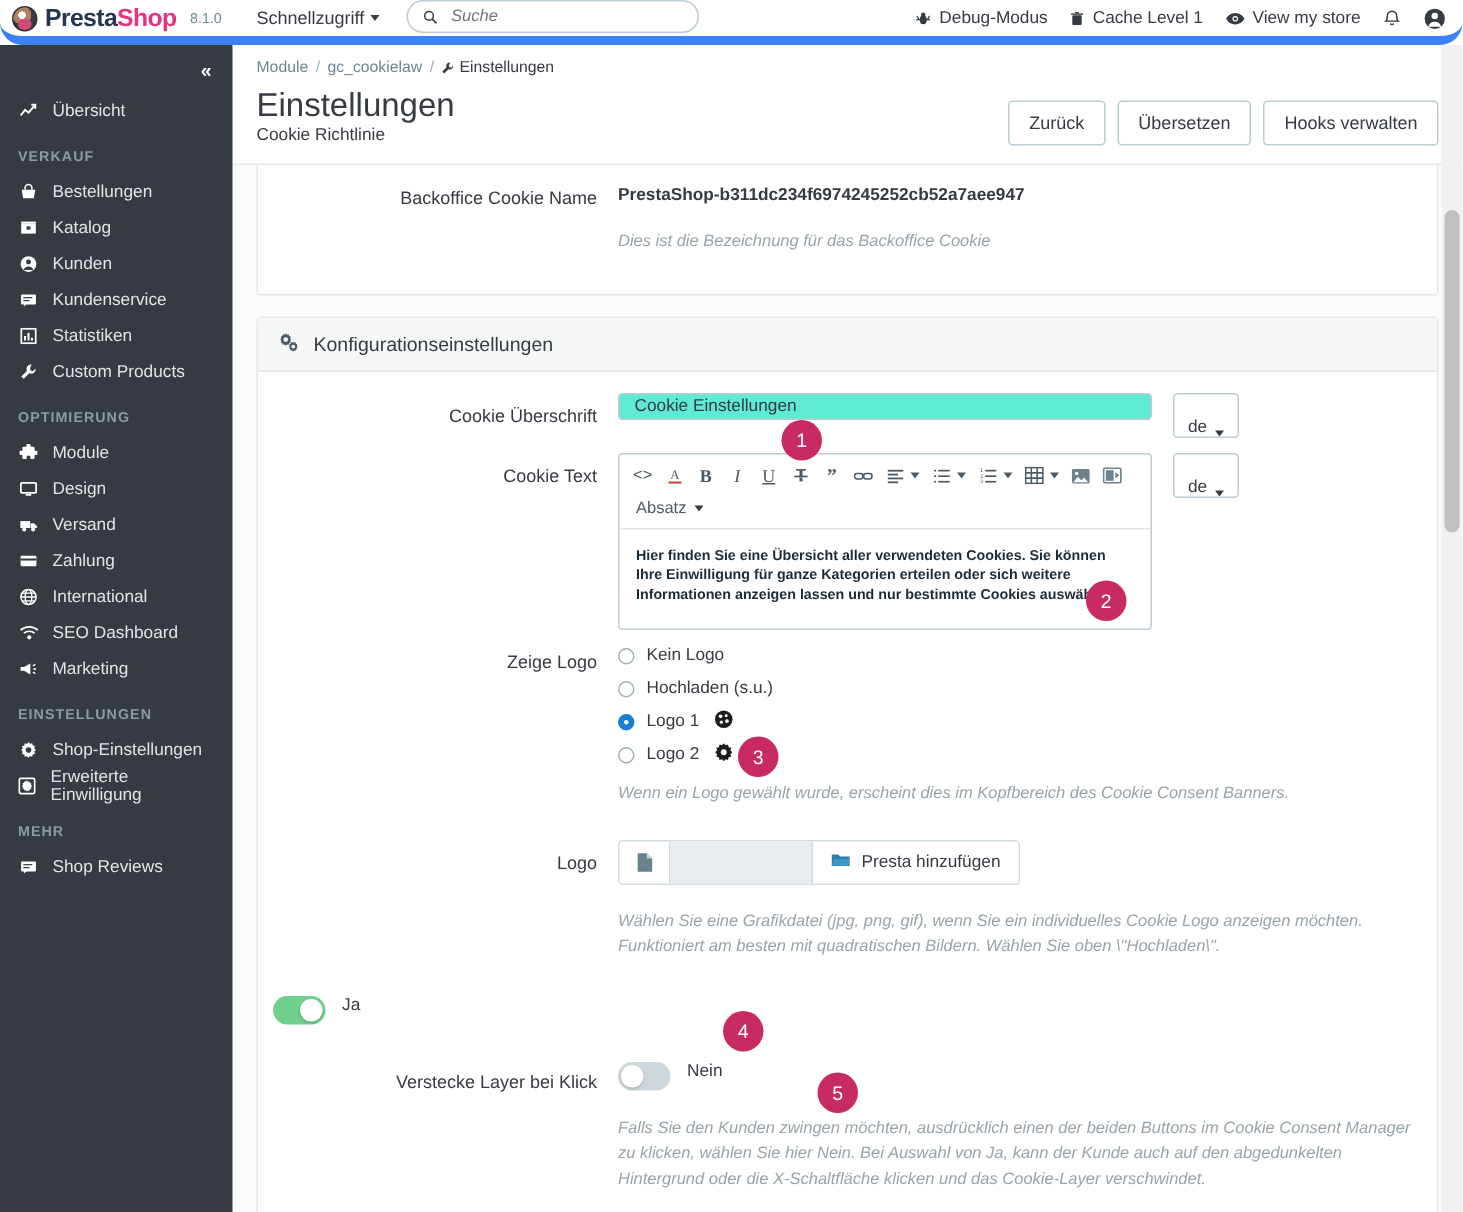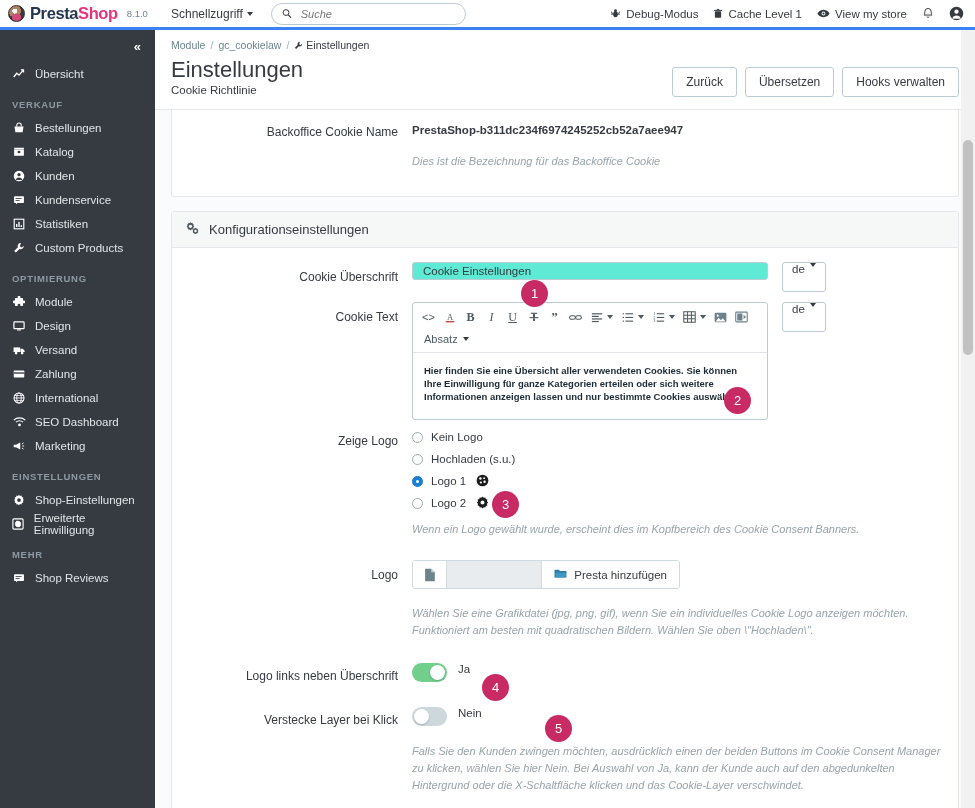--- a/index.html
+++ b/index.html
@@ -8,22 +8,22 @@
     width: 975px; height: 808px;
     overflow: hidden;
     font-family: "Liberation Sans", sans-serif;
     background: #fff;
   }
   body { position: relative; }
 
   
   .topbar {
     position: absolute; top: 0; left: 0; width: 975px; height: 30px;
-    background: #fff; border-bottom: 3px solid #3b82f6;
-    display: flex; align-items: center; z-index: 40;
+    background: #fff; border-bottom: 6px solid #3b82f6;
+    display: flex; z-index: 40; border-radius: 15px;
   }
   .brand {
     width: 155px; display: flex; align-items: center; padding-left: 8px; gap: 5px;
   }
   .brand-logo {
     width: 17px; height: 17px; border-radius: 50%;
     background: radial-gradient(circle at 38% 34%, #f7f7f7 0 18%, #b08060 19% 45%, #3a3a3c 46% 100%);
     border: 1px solid #2e2e33; flex: none;
     position: relative; overflow: hidden;
   }
@@ -134,21 +134,21 @@
   }
 
   .input-text {
     width: 356px; height: 18px; border: 1px solid #bbcdd2; border-radius: 3px;
     padding: 0 10px; font-size: 11.5px; color: #363a41; outline: none;
     font-family: "Liberation Sans", sans-serif; background: #5eead4;
   }
   .lang-btn {
     border: 1px solid #bbcdd2; background: #fff; border-radius: 3px;
     height: 30px; min-width: 42px; font-size: 11.5px; color: #363a41;
-    display: inline-flex; align-items: flex-start; justify-content: center; gap: 5px;
+    display: inline-flex; align-items: flex-end; justify-content: center; gap: 5px;
     cursor: pointer; padding: 0 9px;
   }
   .inline { display: flex; align-items: flex-start; gap: 14px; }
 
   
   .editor {
     width: 356px; border: 1px solid #bbcdd2; border-radius: 3px; background: #fff;
   }
   .ed-toolbar {
     border-bottom: 1px solid #e1e5e8; padding: 4px 5px 3px 5px;
@@ -705,21 +705,20 @@
                     </svg>
                 </span>
                 <span>Presta hinzufügen</span>
               </div>
             </div>
             <div class="help-text" style="margin-top:16px;">Wählen Sie eine Grafikdatei (jpg, png, gif), wenn Sie ein individuelles Cookie Logo anzeigen möchten. Funktioniert am besten mit quadratischen Bildern. Wählen Sie oben \"Hochladen\".</div>
           </div>
         </div>
 
         <div class="form-row" style="margin-top:24px;margin-bottom:4px;">
-          <div class="form-label" style="padding-top:5px;">Logo links neben Überschrift</div>
           <div class="form-ctrl">
             <div class="toggle-row">
               <span class="switch on">
                   <span class="knob"></span>
                 </span>
               <span class="switch-lbl">Ja</span>
             </div>
           </div>
         </div>
 

